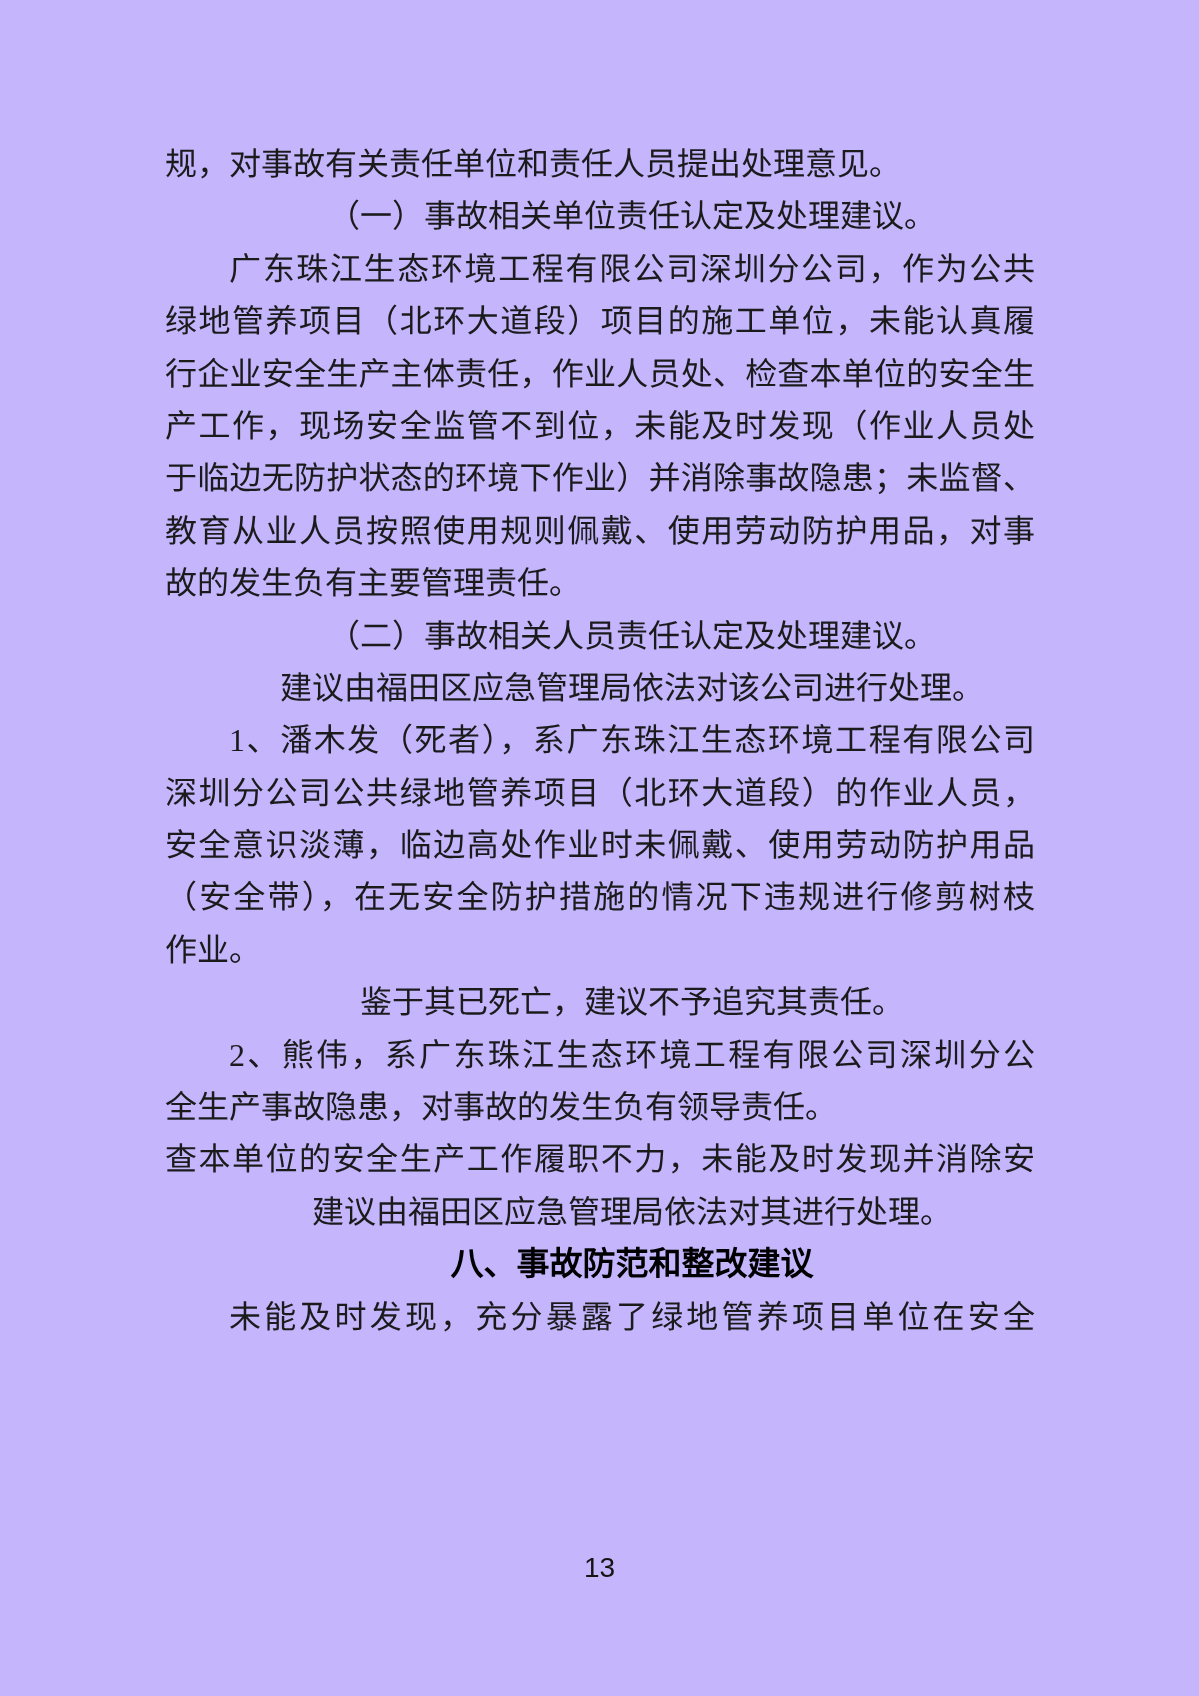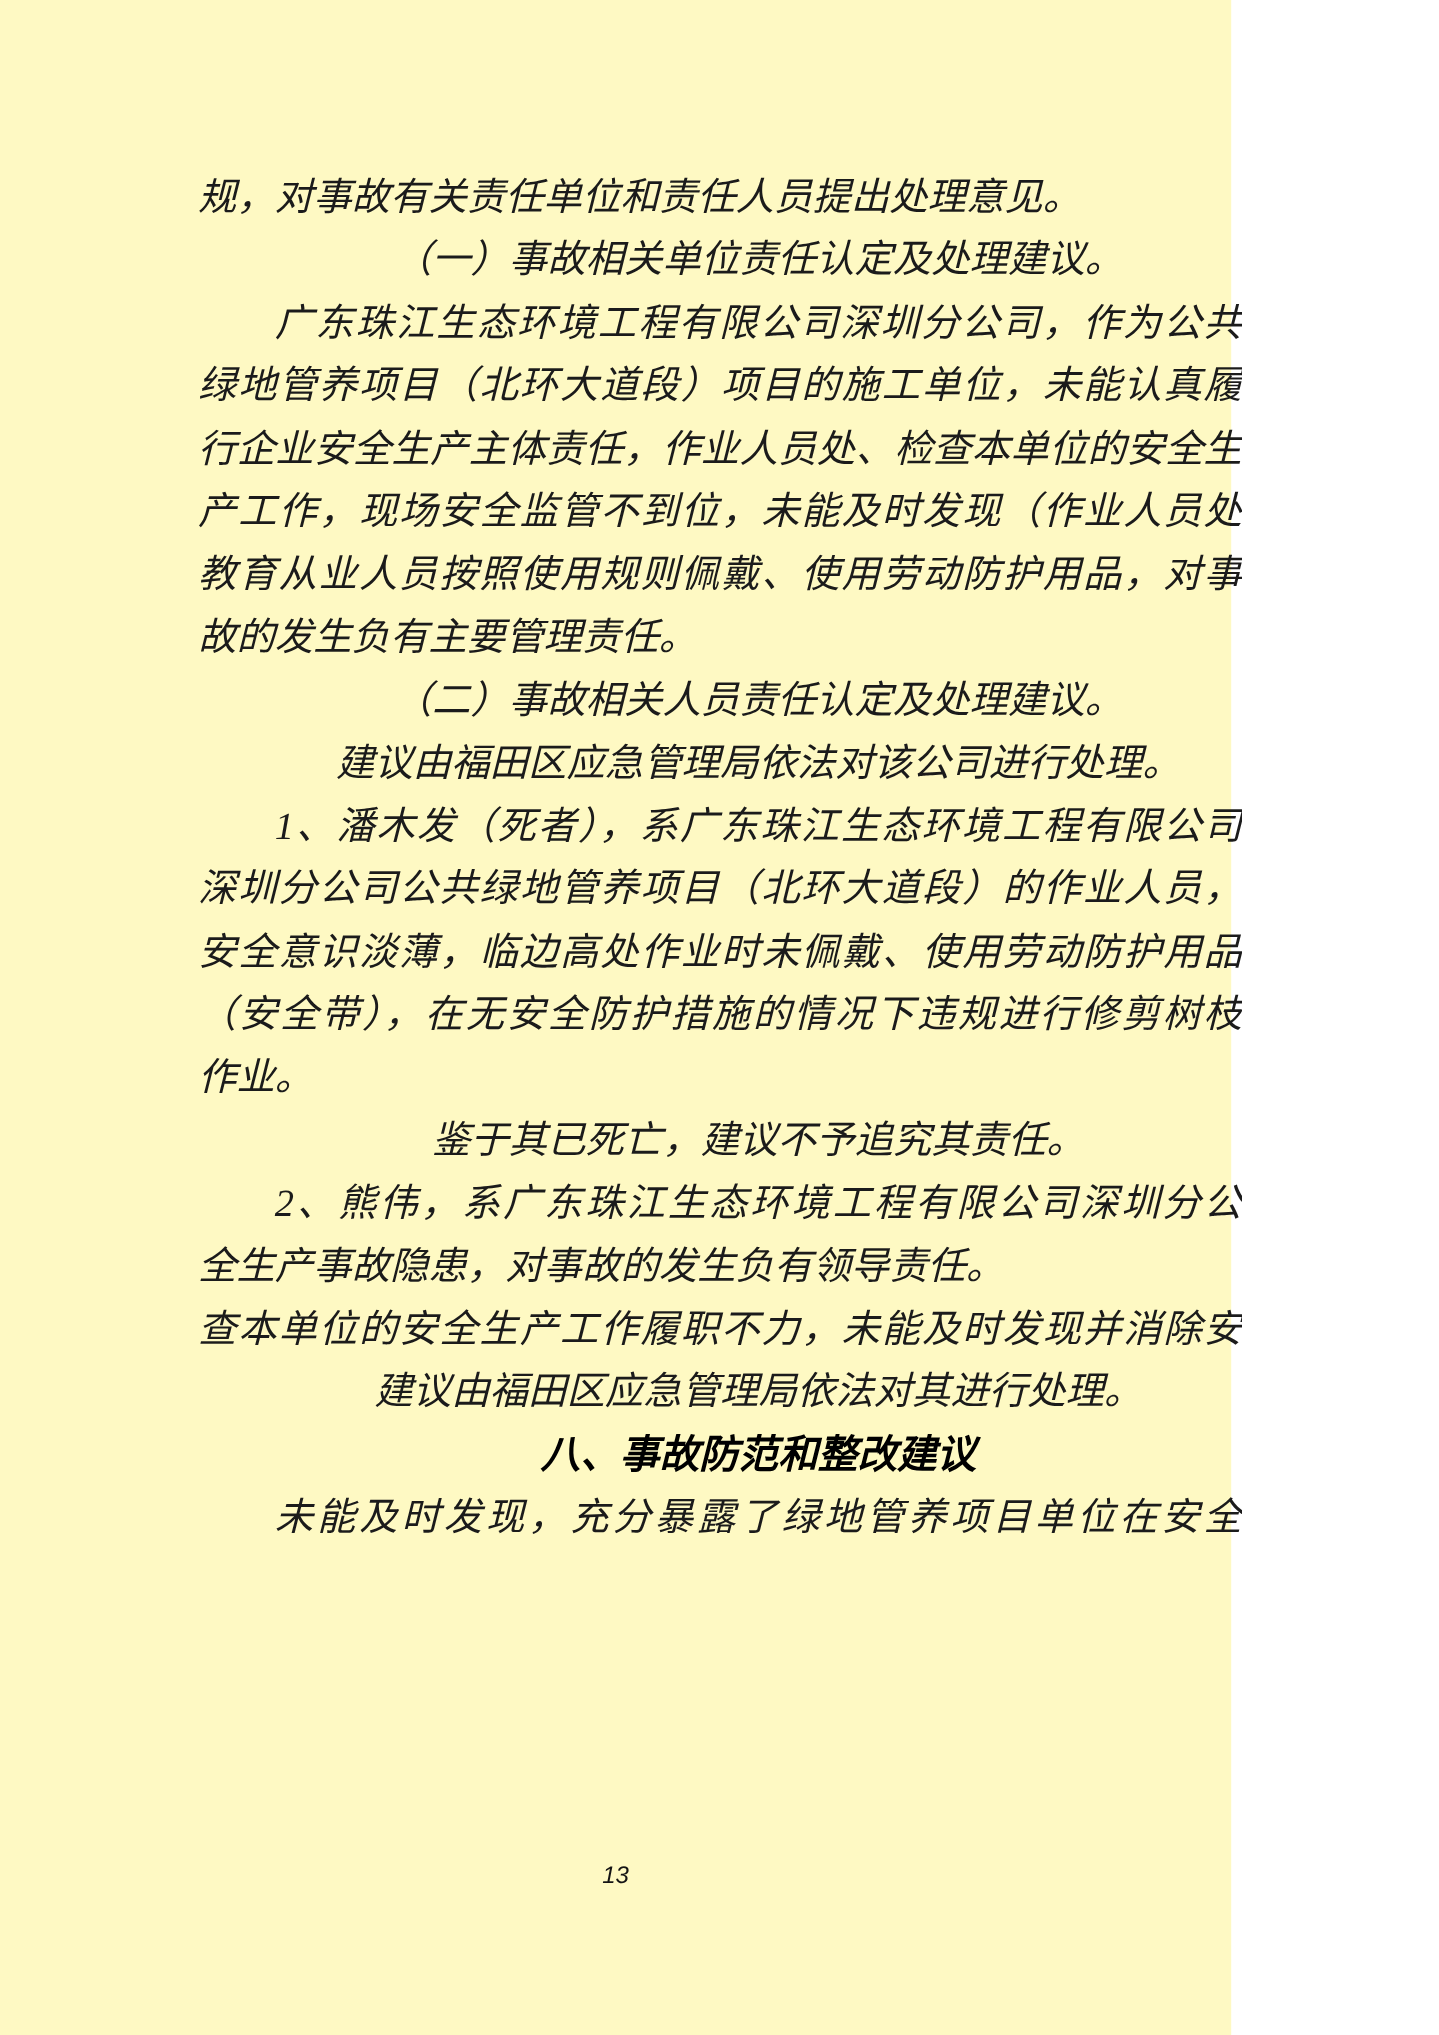--- a/index.html
+++ b/index.html
@@ -7,26 +7,25 @@
   body {
     width: 1199px;
     height: 1696px;
     background: #ffffff;
     position: relative;
     overflow: hidden;
   }
   .page {
     position: absolute;
     left: 0; top: 0;
-    width: 1026px;
+    width: 1199px;
     height: 1696px;
-    background: #fef9c3;
+    background: #c4b5fd;
     color: #1b1b1b;
     font-family: "Liberation Serif", "DejaVu Serif", serif;
-    font-style: italic;
   }
   .content {
     position: absolute;
     left: 165px;
     top: 138px;
     width: 870px;
   }
   .paragraph { margin: 0; padding: 0; }
   .line {
     font-size: 32px;
@@ -49,40 +48,41 @@
     font-size: 33px;
     color: #000000;
   }
   .page-number {
     position: absolute;
     top: 1552px;
     left: 0;
     width: 100%;
     text-align: center;
     font-family: "Liberation Sans", "DejaVu Sans", sans-serif;
-    font-size: 20px;
+    font-size: 28px;
     color: #141414;
   }
 </style>
 </head>
 <body>
 
 <div class="page">
   <div class="content" id="content">
       <div class="paragraph">
         <div class="line">规，对事故有关责任单位和责任人员提出处理意见。</div>
       </div>
       <div class="paragraph">
         <div class="line indent">（一）事故相关单位责任认定及处理建议。</div>
       </div>
       <div class="paragraph">
         <div class="line indent justify">广东珠江生态环境工程有限公司深圳分公司，作为公共</div>
         <div class="line justify">绿地管养项目（北环大道段）项目的施工单位，未能认真履</div>
         <div class="line justify">行企业安全生产主体责任，作业人员处、检查本单位的安全生</div>
         <div class="line justify">产工作，现场安全监管不到位，未能及时发现（作业人员处</div>
+        <div class="line justify">于临边无防护状态的环境下作业）并消除事故隐患；未监督、</div>
         <div class="line justify">教育从业人员按照使用规则佩戴、使用劳动防护用品，对事</div>
         <div class="line">故的发生负有主要管理责任。</div>
       </div>
       <div class="paragraph">
         <div class="line indent">（二）事故相关人员责任认定及处理建议。</div>
       </div>
       <div class="paragraph">
         <div class="line indent">建议由福田区应急管理局依法对该公司进行处理。</div>
       </div>
       <div class="paragraph">

